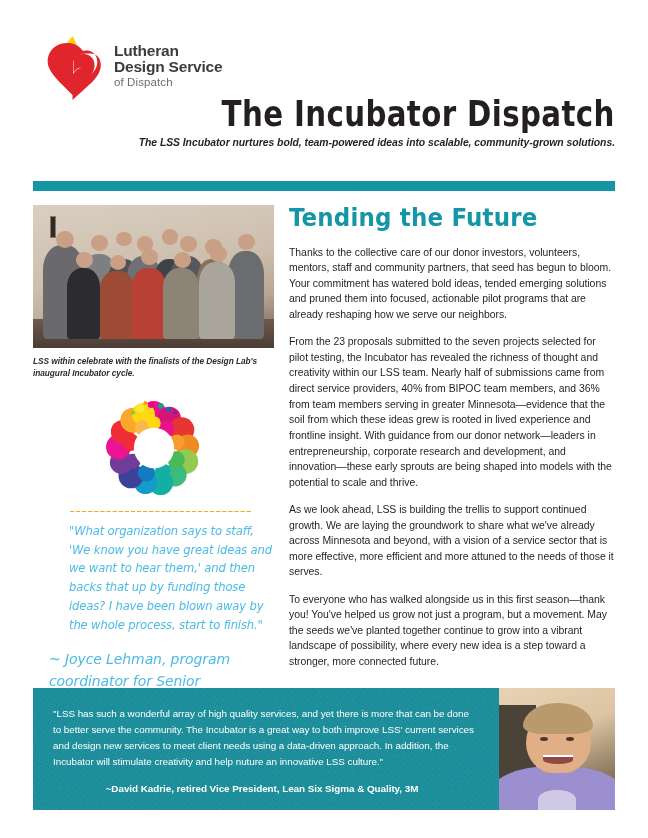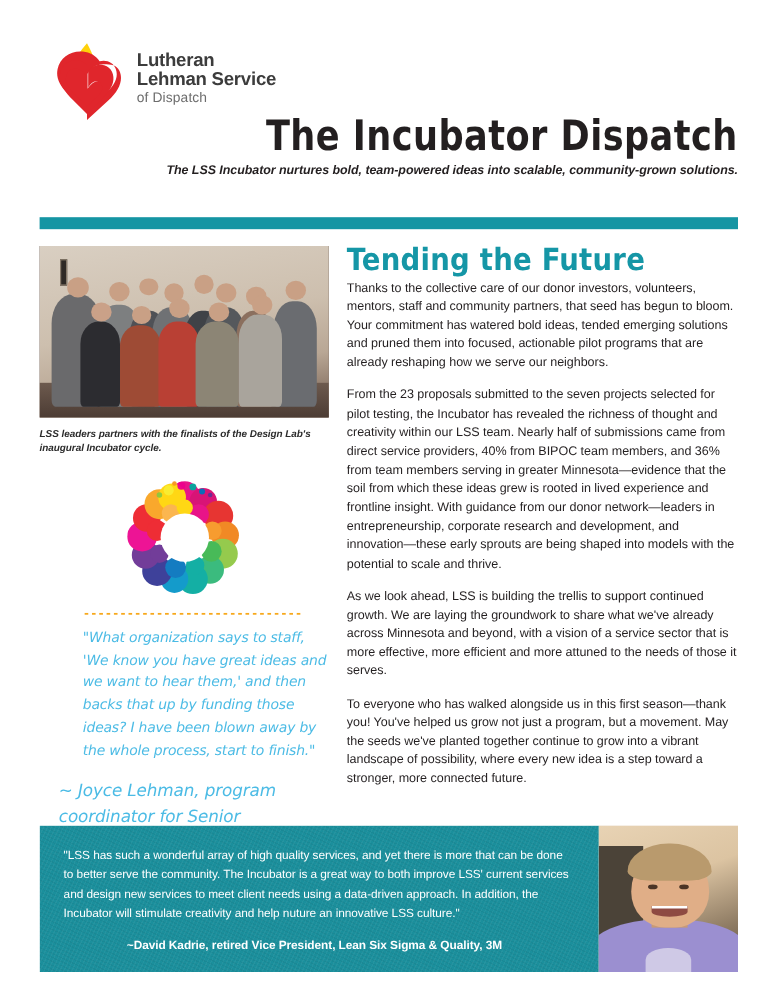--- a/index.html
+++ b/index.html
@@ -178,21 +178,21 @@
   }
 
   
   .section-head {
     font-family: "DejaVu Sans Condensed", "Liberation Sans", sans-serif;
     font-size: 25.5px;
     font-weight: bold;
     color: #1596a6;
     letter-spacing: 0.2px;
     line-height: 1;
-    margin-bottom: 2px;
+    margin-bottom: 14px;
   }
   .para {
     font-size: 10.45px;
     color: #231f20;
     line-height: 1.495;
     margin-bottom: 11.5px;
     letter-spacing: -0.03px;
   }
   .para:last-child { margin-bottom: 0; }
 
@@ -288,21 +288,21 @@
                  C8.8 42 12.5 47 19 53.5 L30.5 65 L42 53.5
                  C48.5 47 52 42 52.5 36.5 C53.2 30 49 24.5 42.5 24
                  C38 23.7 34 25.5 31.5 29.5 L31.5 43
                  C33.5 39.5 36 37.5 38.5 37.8 C42 38.2 44 41.5 43 45
                  C42.2 47.8 39.5 50.2 35 54.2 L30.5 58.5 L19 47
                  C14.5 42.5 12.5 38.5 13 34.5 C13.6 29.5 17.5 26.5 22 27.2
                  C25.5 27.8 28.5 30.5 30.5 34.5 Z" fill="#e0262c"></path>
       </svg>
       <div class="logo-words">
         <span class="lw1">Lutheran</span>
-        <span class="lw2">Lehman Service</span>
+        <span class="lw2">Design Service</span>
         <span class="lw3">of Dispatch</span>
       </div>
     </div>
 
     <div class="pub-title">The Incubator Dispatch</div>
     <div class="pub-sub">The LSS Incubator nurtures bold, team-powered ideas into scalable, community-grown solutions.</div>
     <div class="rule-bar"></div>
   </div>
 
   <div class="body-cols">
@@ -336,21 +336,21 @@
         <div class="person" style="left:28%; width:14%; height:48%; background:#9e4b35;"></div>
         <div class="head" style="left:32%; top:35%;  width:6.8%; height:10.5%;"></div>
         <div class="person" style="left:41%; width:14%; height:50%; background:#b94034;"></div>
         <div class="head" style="left:45%; top:31%;  width:6.8%; height:11%;"></div>
         <div class="person" style="left:54%; width:15%; height:50%; background:#8c8575;"></div>
         <div class="head" style="left:58.5%;top:33%; width:7%;   height:11%;"></div>
         <div class="person" style="left:69%; width:15%; height:54%; background:#a9a49c;"></div>
         <div class="head" style="left:73.5%;top:29%; width:7%;   height:11%;"></div>
       </div>
 
-      <div class="caption">LSS leaders partners with the finalists of the Design Lab's inaugural Incubator cycle.</div>
+      <div class="caption">LSS within celebrate with the finalists of the Design Lab's inaugural Incubator cycle.</div>
 
       <div class="bubble-wrap">
         <svg class="bubble-ring" viewBox="0 0 100 100">
           <g opacity="0.92">
             <circle cx="50" cy="14" r="13" fill="#e6007e"></circle>
             <circle cx="66" cy="19" r="12" fill="#d5006b"></circle>
             <circle cx="79" cy="31" r="13" fill="#e52421"></circle>
             <circle cx="85" cy="48" r="12" fill="#f07f13"></circle>
             <circle cx="83" cy="64" r="13" fill="#8cc63e"></circle>
             <circle cx="72" cy="78" r="12" fill="#2bb673"></circle>

